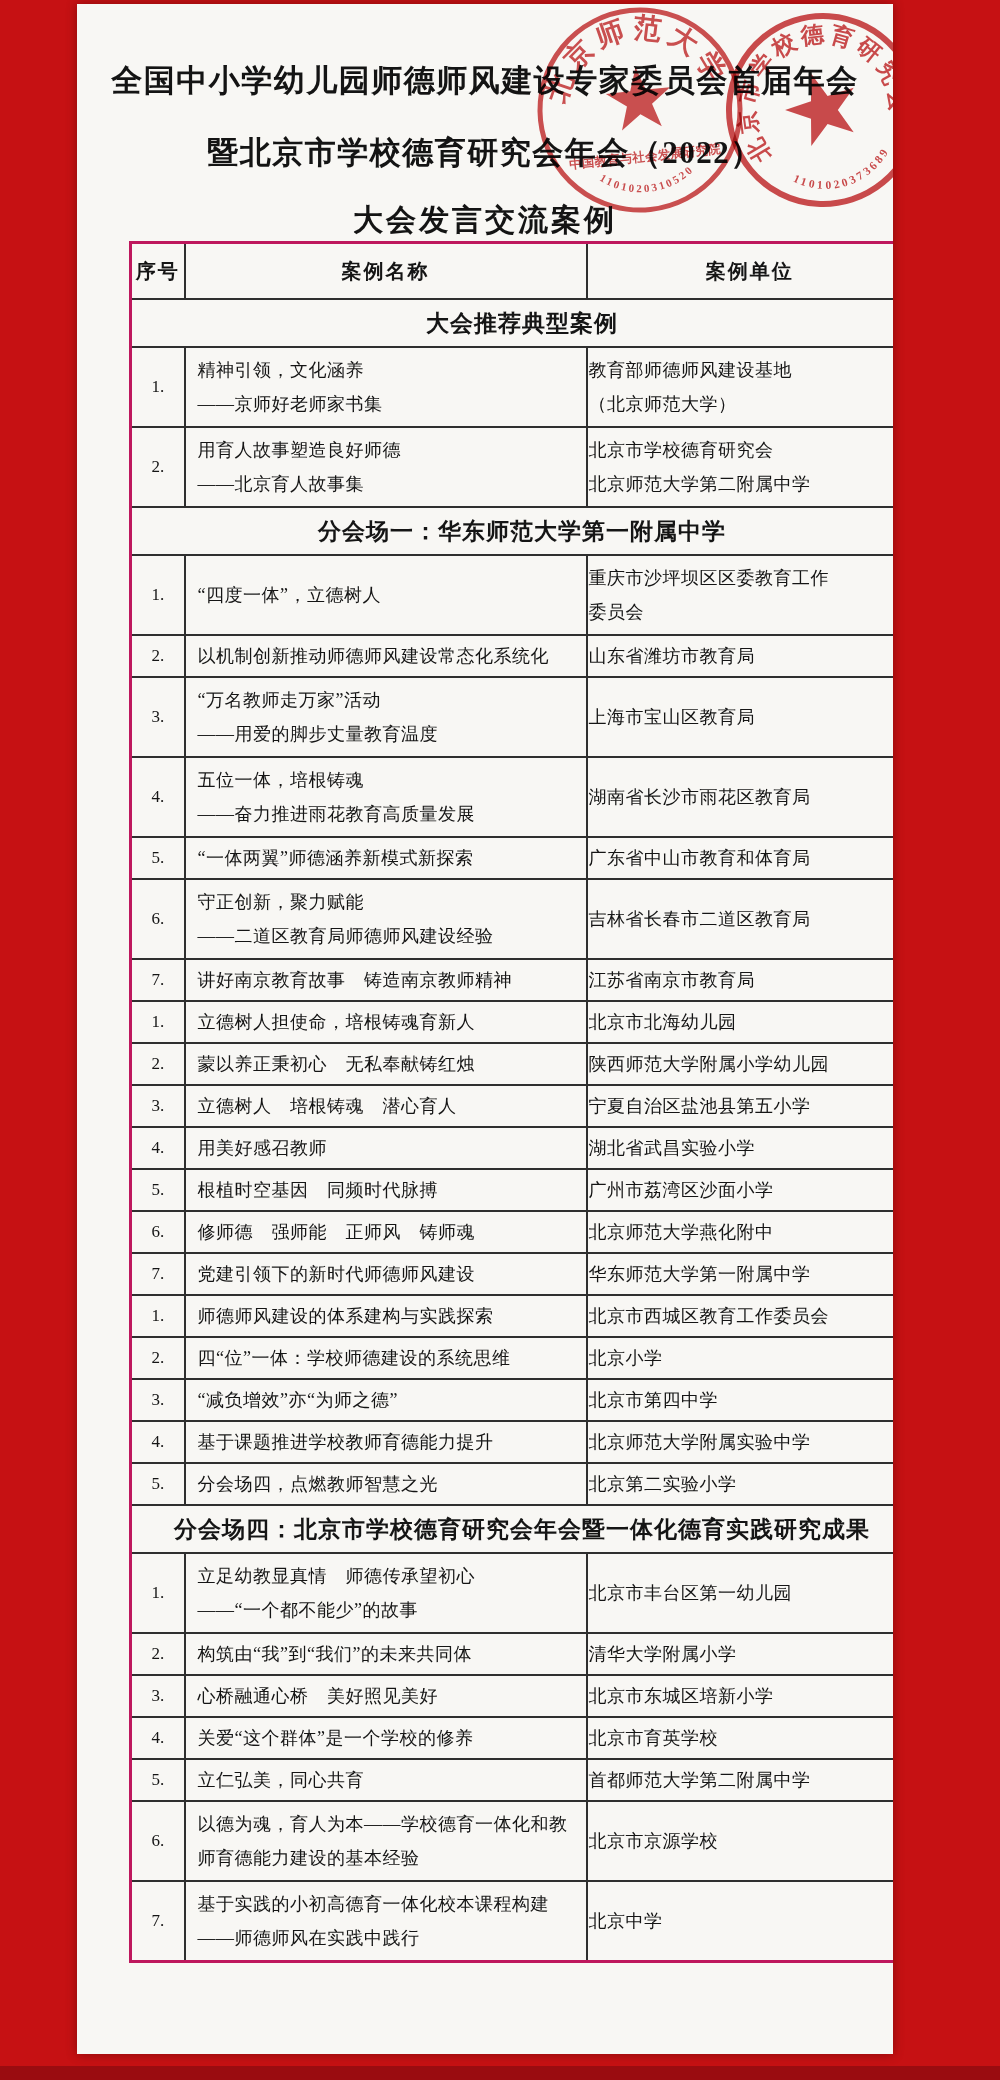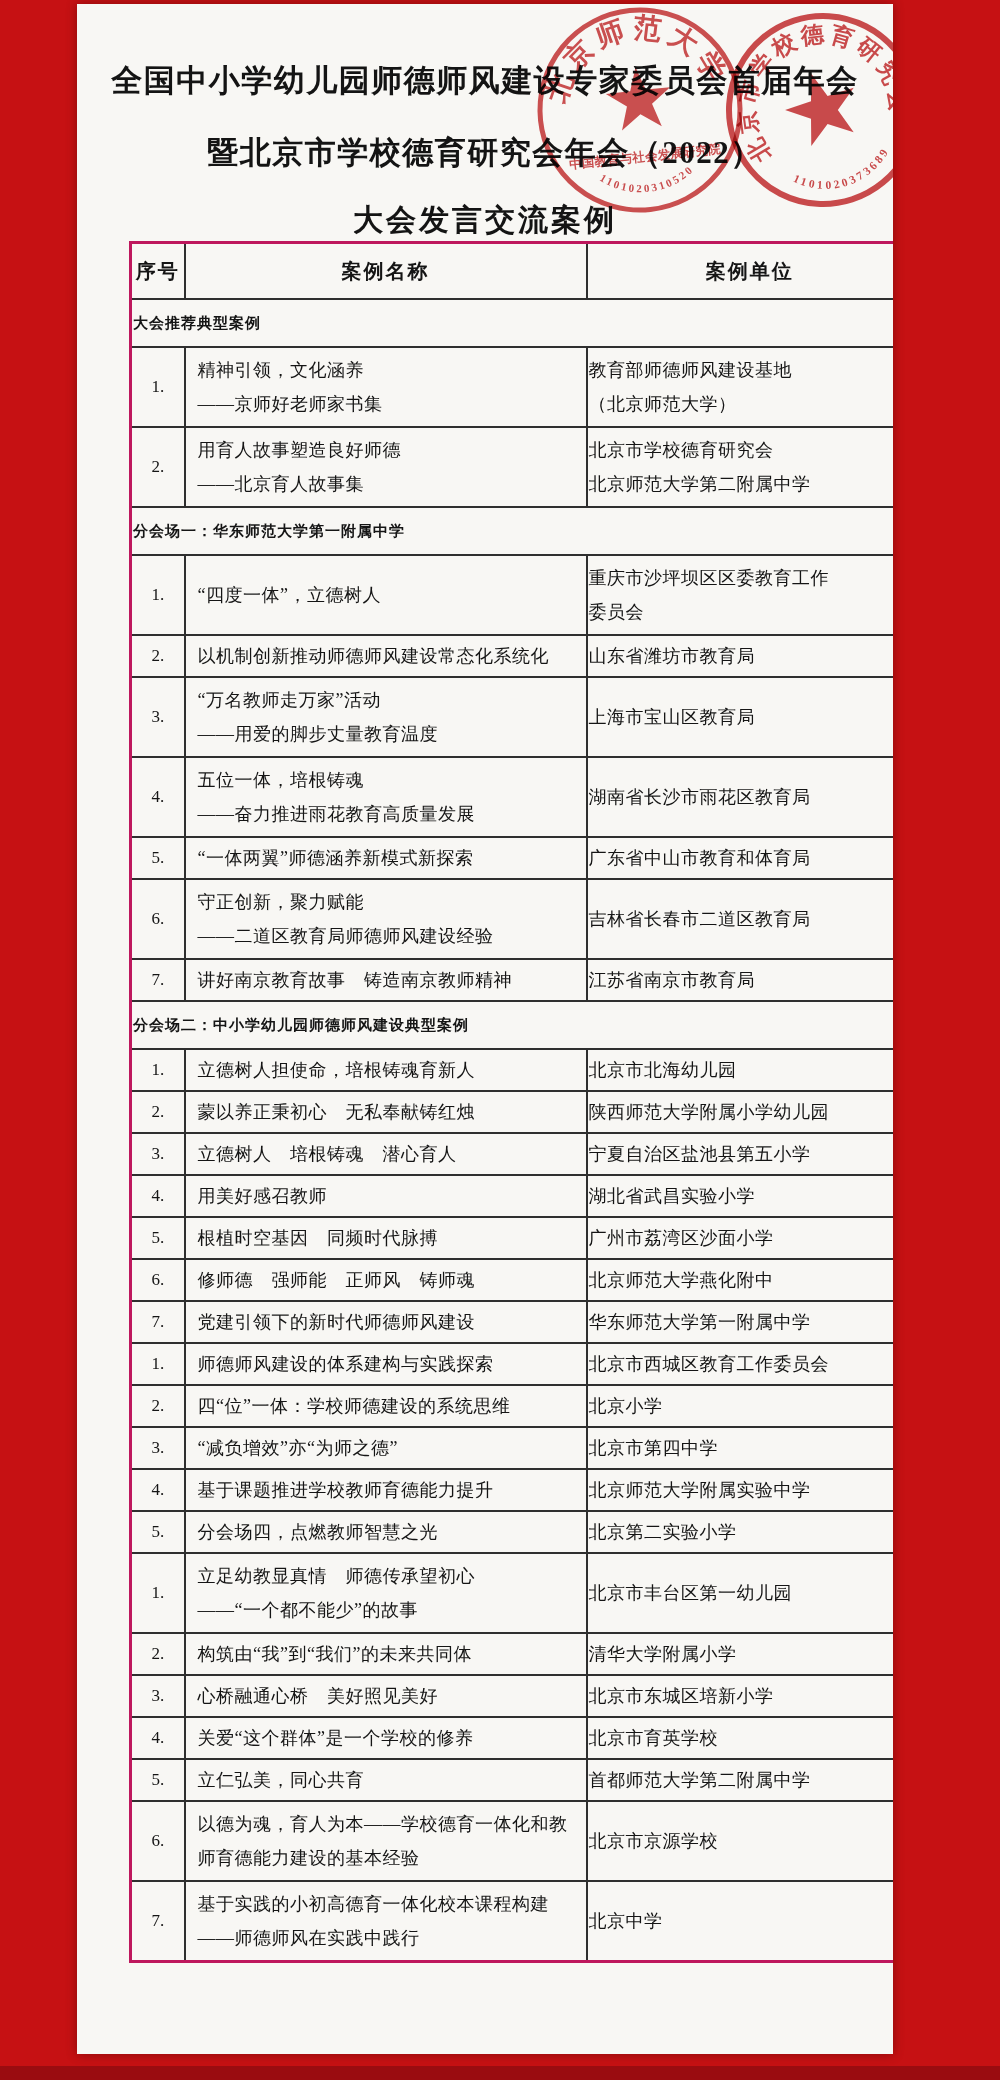--- a/index.html
+++ b/index.html
@@ -37,21 +37,21 @@
     border-collapse:collapse;table-layout:fixed;
     color:#151515;
   }
   table.cases td,table.cases th{border:2px solid #2f2f2f;vertical-align:middle;}
   table.cases{border:3px solid #be185d;}
   th{
     height:52px;font-weight:bold;font-size:20px;letter-spacing:2px;
     font-family:"Liberation Sans","DejaVu Sans",sans-serif;text-align:center;
   }
   tr.section-row td{
-    height:44px;font-weight:bold;font-size:15px;letter-spacing:1px;
+    height:44px;text-align:center;font-weight:bold;font-size:23px;letter-spacing:1px;
     font-family:Liberation Sans, sans-serif;
   }
   tr.h1 td{height:38px;}
   tr.h2 td{height:76px;}
   td.num{text-align:center;font-size:17px;}
   td.name,td.unit{font-size:18px;letter-spacing:.5px;}
   td.name{padding-left:12px;}
   td.unit{}
   tr.h2 td.name div,tr.h2 td.unit div{line-height:34px;}
 </style>
@@ -203,130 +203,130 @@
         </tr>
         <tr class="h1">
           <td class="num">7.</td>
           <td class="name">
             <div>讲好南京教育故事　铸造南京教师精神</div>
           </td>
           <td class="unit">
             <div>江苏省南京市教育局</div>
           </td>
         </tr>
+        <tr class="h1">
+          <td class="num">1.</td>
+          <td class="name">
+            <div>立德树人担使命，培根铸魂育新人</div>
+          </td>
+          <td class="unit">
+            <div>北京市北海幼儿园</div>
+          </td>
+        </tr>
+        <tr class="h1">
+          <td class="num">2.</td>
+          <td class="name">
+            <div>蒙以养正秉初心　无私奉献铸红烛</div>
+          </td>
+          <td class="unit">
+            <div>陕西师范大学附属小学幼儿园</div>
+          </td>
+        </tr>
+        <tr class="h1">
+          <td class="num">3.</td>
+          <td class="name">
+            <div>立德树人　培根铸魂　潜心育人</div>
+          </td>
+          <td class="unit">
+            <div>宁夏自治区盐池县第五小学</div>
+          </td>
+        </tr>
+        <tr class="h1">
+          <td class="num">4.</td>
+          <td class="name">
+            <div>用美好感召教师</div>
+          </td>
+          <td class="unit">
+            <div>湖北省武昌实验小学</div>
+          </td>
+        </tr>
+        <tr class="h1">
+          <td class="num">5.</td>
+          <td class="name">
+            <div>根植时空基因　同频时代脉搏</div>
+          </td>
+          <td class="unit">
+            <div>广州市荔湾区沙面小学</div>
+          </td>
+        </tr>
+        <tr class="h1">
+          <td class="num">6.</td>
+          <td class="name">
+            <div>修师德　强师能　正师风　铸师魂</div>
+          </td>
+          <td class="unit">
+            <div>北京师范大学燕化附中</div>
+          </td>
+        </tr>
+        <tr class="h1">
+          <td class="num">7.</td>
+          <td class="name">
+            <div>党建引领下的新时代师德师风建设</div>
+          </td>
+          <td class="unit">
+            <div>华东师范大学第一附属中学</div>
+          </td>
+        </tr>
+        <tr class="h1">
+          <td class="num">1.</td>
+          <td class="name">
+            <div>师德师风建设的体系建构与实践探索</div>
+          </td>
+          <td class="unit">
+            <div>北京市西城区教育工作委员会</div>
+          </td>
+        </tr>
+        <tr class="h1">
+          <td class="num">2.</td>
+          <td class="name">
+            <div>四“位”一体：学校师德建设的系统思维</div>
+          </td>
+          <td class="unit">
+            <div>北京小学</div>
+          </td>
+        </tr>
+        <tr class="h1">
+          <td class="num">3.</td>
+          <td class="name">
+            <div>“减负增效”亦“为师之德”</div>
+          </td>
+          <td class="unit">
+            <div>北京市第四中学</div>
+          </td>
+        </tr>
+        <tr class="h1">
+          <td class="num">4.</td>
+          <td class="name">
+            <div>基于课题推进学校教师育德能力提升</div>
+          </td>
+          <td class="unit">
+            <div>北京师范大学附属实验中学</div>
+          </td>
+        </tr>
+        <tr class="h1">
+          <td class="num">5.</td>
+          <td class="name">
+            <div>分会场四，点燃教师智慧之光</div>
+          </td>
+          <td class="unit">
+            <div>北京第二实验小学</div>
+          </td>
+        </tr>
         <tr class="section-row">
-          <td colspan="3">分会场二：中小学幼儿园师德师风建设典型案例</td>
-        </tr>
-        <tr class="h1">
-          <td class="num">1.</td>
-          <td class="name">
-            <div>立德树人担使命，培根铸魂育新人</div>
-          </td>
-          <td class="unit">
-            <div>北京市北海幼儿园</div>
-          </td>
-        </tr>
-        <tr class="h1">
-          <td class="num">2.</td>
-          <td class="name">
-            <div>蒙以养正秉初心　无私奉献铸红烛</div>
-          </td>
-          <td class="unit">
-            <div>陕西师范大学附属小学幼儿园</div>
-          </td>
-        </tr>
-        <tr class="h1">
-          <td class="num">3.</td>
-          <td class="name">
-            <div>立德树人　培根铸魂　潜心育人</div>
-          </td>
-          <td class="unit">
-            <div>宁夏自治区盐池县第五小学</div>
-          </td>
-        </tr>
-        <tr class="h1">
-          <td class="num">4.</td>
-          <td class="name">
-            <div>用美好感召教师</div>
-          </td>
-          <td class="unit">
-            <div>湖北省武昌实验小学</div>
-          </td>
-        </tr>
-        <tr class="h1">
-          <td class="num">5.</td>
-          <td class="name">
-            <div>根植时空基因　同频时代脉搏</div>
-          </td>
-          <td class="unit">
-            <div>广州市荔湾区沙面小学</div>
-          </td>
-        </tr>
-        <tr class="h1">
-          <td class="num">6.</td>
-          <td class="name">
-            <div>修师德　强师能　正师风　铸师魂</div>
-          </td>
-          <td class="unit">
-            <div>北京师范大学燕化附中</div>
-          </td>
-        </tr>
-        <tr class="h1">
-          <td class="num">7.</td>
-          <td class="name">
-            <div>党建引领下的新时代师德师风建设</div>
-          </td>
-          <td class="unit">
-            <div>华东师范大学第一附属中学</div>
-          </td>
-        </tr>
-        <tr class="h1">
-          <td class="num">1.</td>
-          <td class="name">
-            <div>师德师风建设的体系建构与实践探索</div>
-          </td>
-          <td class="unit">
-            <div>北京市西城区教育工作委员会</div>
-          </td>
-        </tr>
-        <tr class="h1">
-          <td class="num">2.</td>
-          <td class="name">
-            <div>四“位”一体：学校师德建设的系统思维</div>
-          </td>
-          <td class="unit">
-            <div>北京小学</div>
-          </td>
-        </tr>
-        <tr class="h1">
-          <td class="num">3.</td>
-          <td class="name">
-            <div>“减负增效”亦“为师之德”</div>
-          </td>
-          <td class="unit">
-            <div>北京市第四中学</div>
-          </td>
-        </tr>
-        <tr class="h1">
-          <td class="num">4.</td>
-          <td class="name">
-            <div>基于课题推进学校教师育德能力提升</div>
-          </td>
-          <td class="unit">
-            <div>北京师范大学附属实验中学</div>
-          </td>
-        </tr>
-        <tr class="h1">
-          <td class="num">5.</td>
-          <td class="name">
-            <div>分会场四，点燃教师智慧之光</div>
-          </td>
-          <td class="unit">
-            <div>北京第二实验小学</div>
-          </td>
+          <td colspan="3">分会场四：北京市学校德育研究会年会暨一体化德育实践研究成果</td>
         </tr>
         <tr class="h2">
           <td class="num">1.</td>
           <td class="name">
             <div>立足幼教显真情　师德传承望初心</div>
             <div>——“一个都不能少”的故事</div>
           </td>
           <td class="unit">
             <div>北京市丰台区第一幼儿园</div>
           </td>

